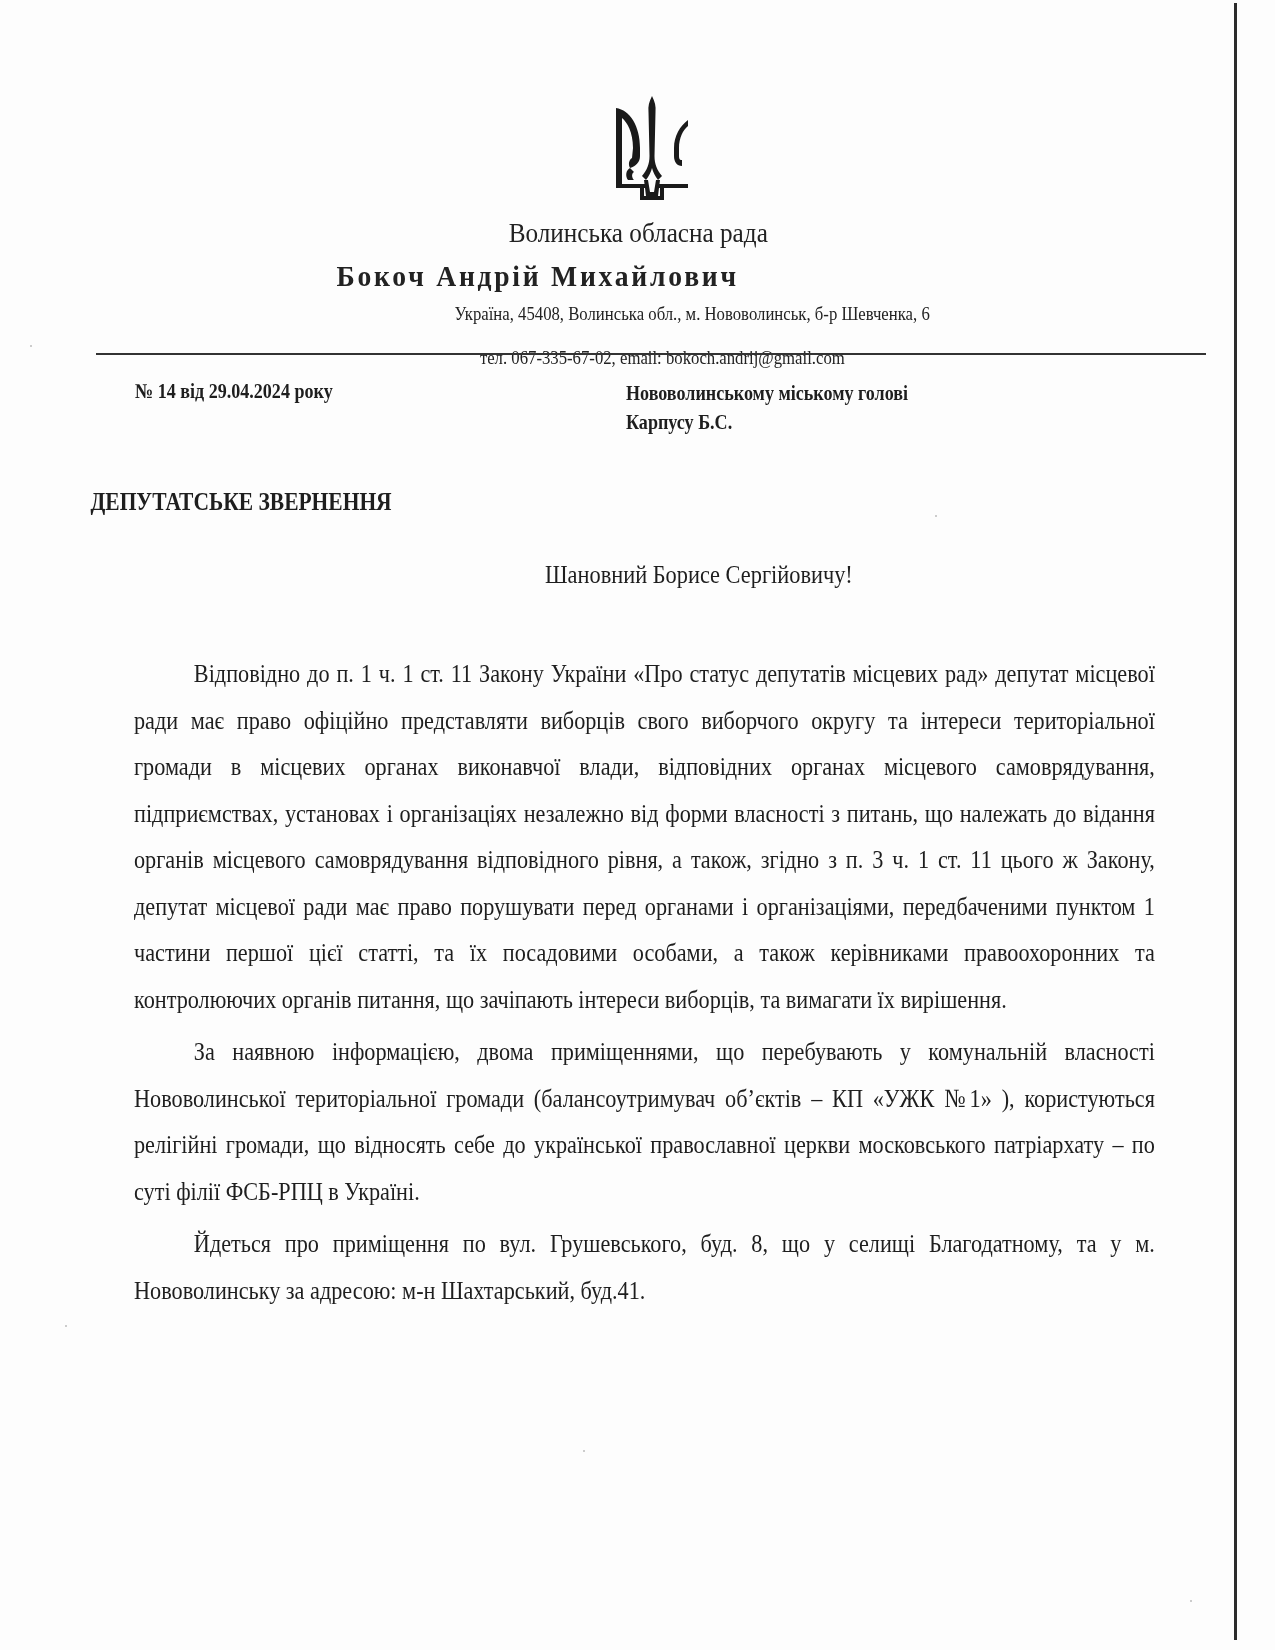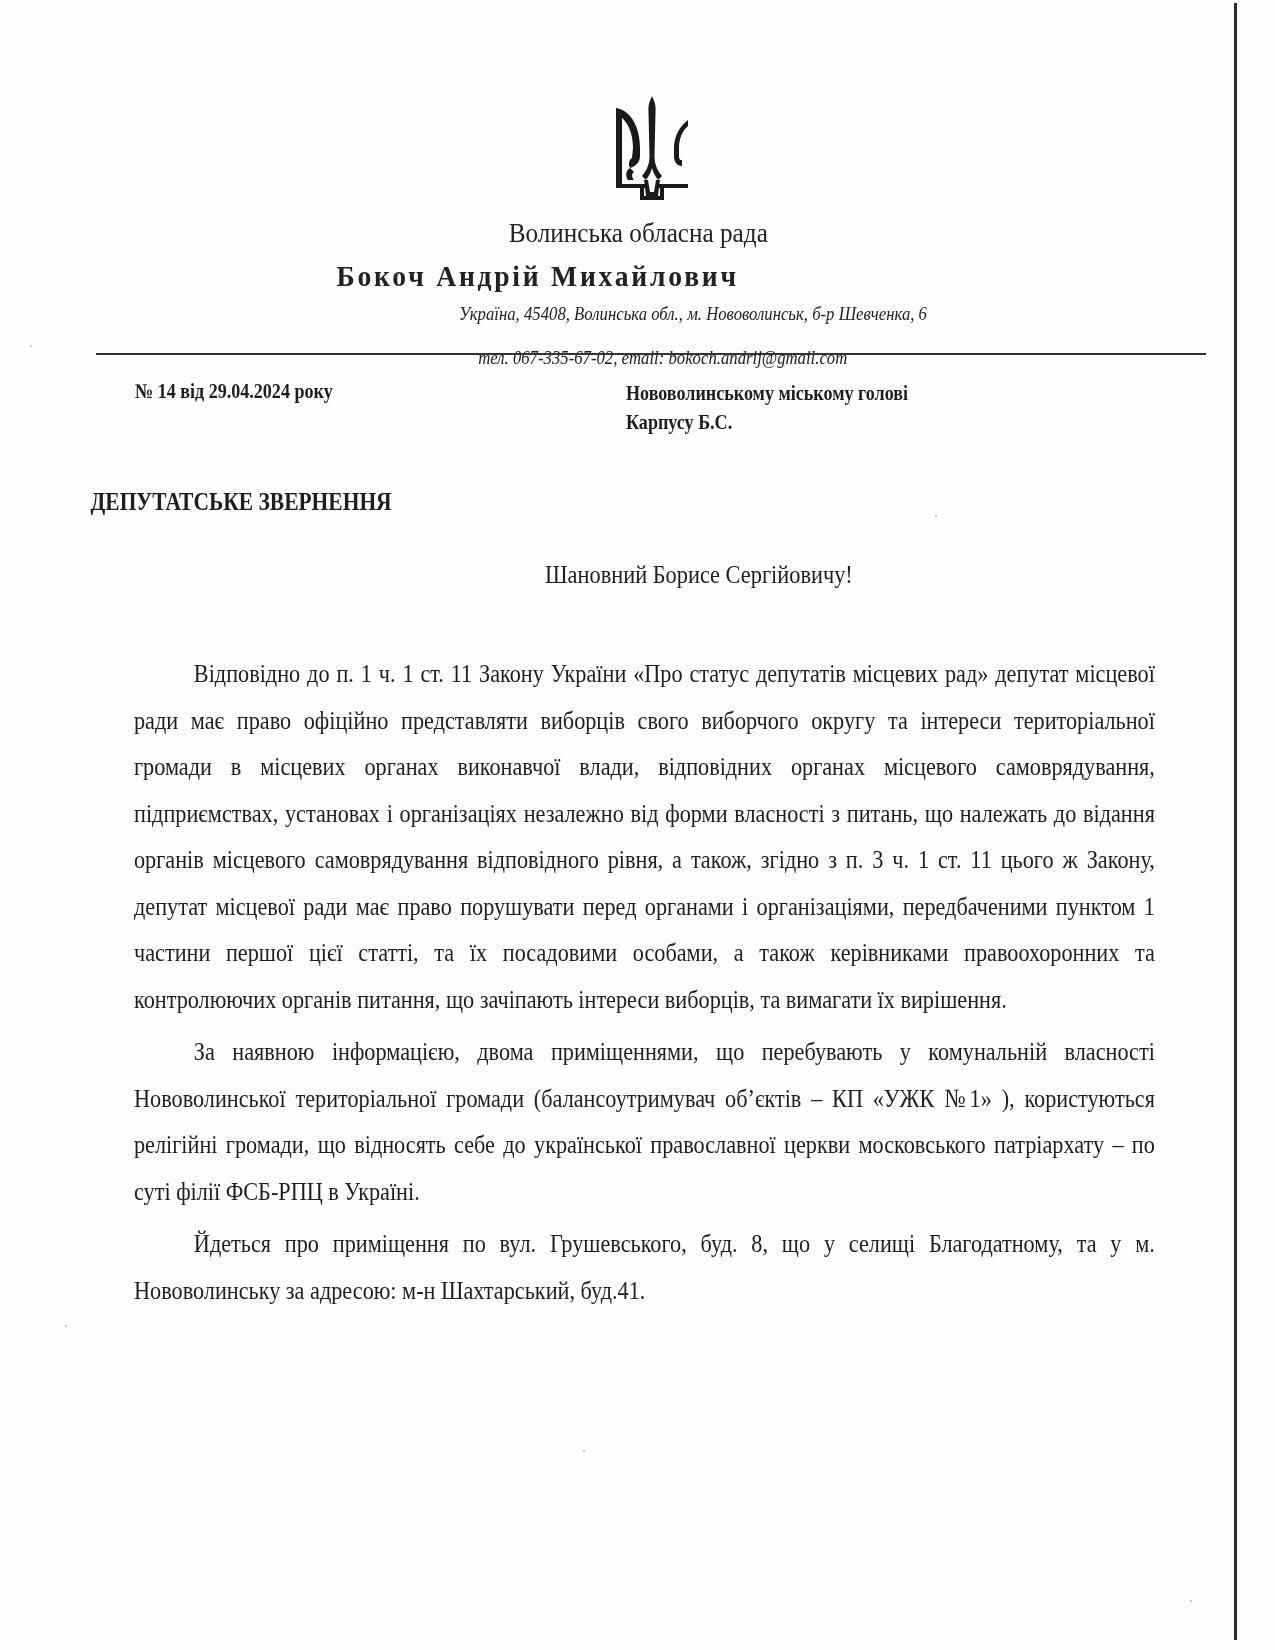--- a/index.html
+++ b/index.html
@@ -19,21 +19,21 @@
     font-size: 28px; color: #222; transform: scaleX(0.9); transform-origin: 645px 0;
   }
   .org span { display: inline-block; }
   .head-name {
     position: absolute; left: 0; width: 1066px; top: 259px; text-align: center;
     font-size: 30px; font-weight: bold; letter-spacing: 3px; color: #222;
   }
   .head-name .inner { display:inline-block; margin-left: 10px; transform: scaleX(0.92); }
   .addr, .contact {
     position: absolute; left: 0; width: 1275px; text-align: center;
-    font-size: 19px; color: #222; font-style: italic;
+    font-size: 19px; color: #222;
   }
   .addr { top: 303px; }
   .addr .inner { display:inline-block; margin-left: 110px; transform: scaleX(0.88); }
   .contact { top: 347px; }
   .contact .inner { display:inline-block; margin-left: 50px; transform: scaleX(0.88); }
   .rule {
     position: absolute; left: 96px; top: 353px; width: 1110px; height: 2px; background: #333;
   }
   .ref {
     position: absolute; left: 135px; top: 379px; font-size: 21px; font-weight: bold;

